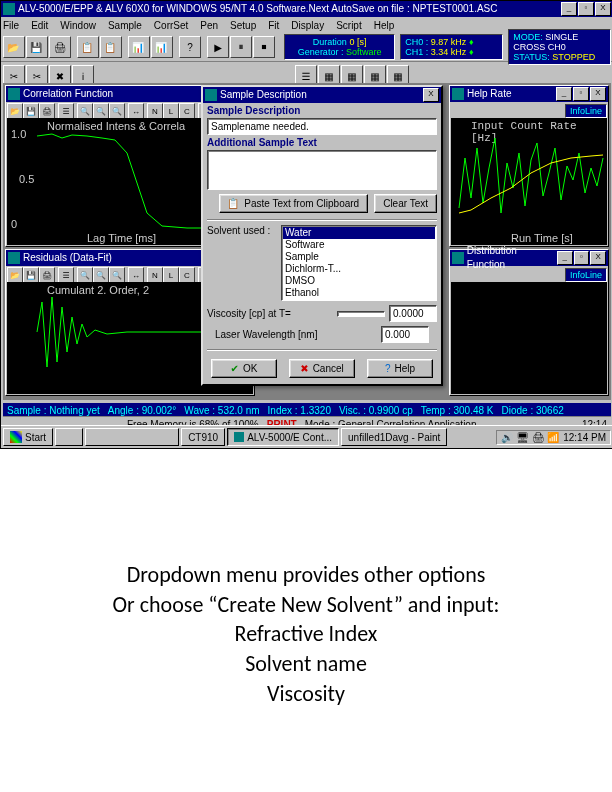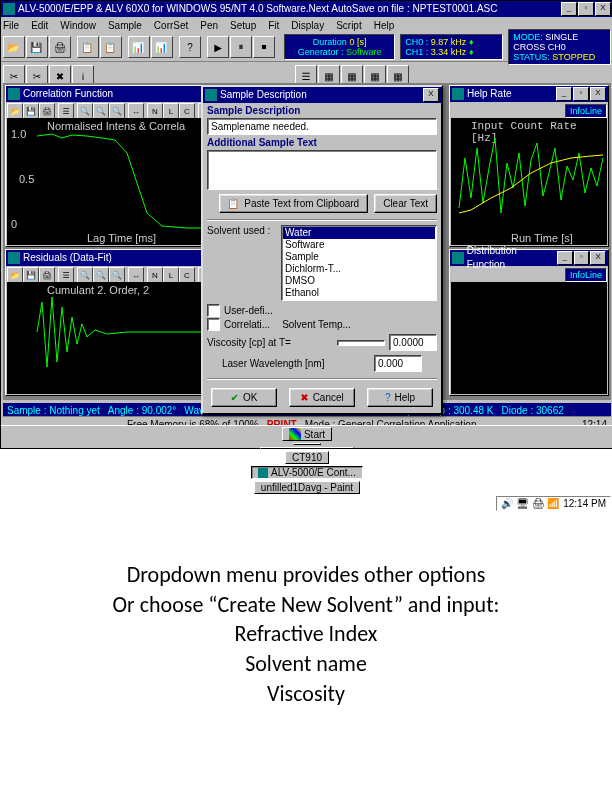--- a/index.html
+++ b/index.html
@@ -252,21 +252,21 @@
     <span>Temp : 300.48 K</span>
     <span>Diode : 30662</span>
   </div>
   <div class="botstatus" style="position:absolute;left:2px;right:2px;bottom:16px;">
     <span style="margin-left:120px">Free Memory is 68% of 100%</span>
     <span style="color:#c00;font-weight:bold">PRINT</span>
     <span>Mode : General Correlation Application</span>
     <span style="margin-left:auto">12:14</span>
   </div>
 
-  <div class="taskbar" style="position:absolute;left:0;right:0;bottom:0;flex-direction:column;">
+  <div class="taskbar" style="position:absolute;left:0;right:0;bottom:0;">
     <div class="taskbtn">
         <span style="width:12px;height:12px;background:linear-gradient(45deg,#f00,#0f0,#00f,#ff0);display:inline-block"></span>
         <span>Start</span>
       </div>
     <div class="taskbtn" style="width:14px"></div>
     <div class="taskbtn" style="width:80px"></div>
     <div class="taskbtn">
         <span>CT910</span>
       </div>
     <div class="taskbtn active">
@@ -310,37 +310,26 @@
         <div class="sel">Water</div>
         <div>Software</div>
         <div>Sample</div>
         <div>Dichlorm-T...</div>
         <div>DMSO</div>
         <div>Ethanol</div>
         <div>Ethylacetat</div>
 
       </div>
     </div>
-    <div style="padding:0 4px;">
-      <div class="chk">
-          <span class="chkbox"></span>
-          <span>User-defi...</span>
-        </div>
-      <div class="chk">
-          <span class="chkbox"></span>
-          <span>Correlati...</span>
-        <span style="font-size:10px;margin-left:8px;">Solvent Temp...</span>
-        </div>
-    </div>
     <div style="display:flex;padding:2px 4px;gap:4px;align-items:center;">
       <span style="font-size:10px;flex:1;">Viscosity [cp] at T=</span>
       <div class="dinput" style="width:40px"></div>
       <div class="dinput" style="width:40px">0.0000</div>
     </div>
-    <div style="display:flex;padding:2px 19px;gap:4px;align-items:center;">
+    <div style="display:flex;padding:2px 12px;gap:4px;align-items:center;">
       <span style="font-size:10px;flex:1;">Laser Wavelength [nm]</span>
       <div class="dinput" style="width:40px">0.000</div>
     </div>
     <div style="border-top:1px solid #808080;border-bottom:1px solid #fff;margin:4px;"></div>
     <div style="display:flex;gap:12px;padding:4px 8px 6px;justify-content:space-between;">
       <div class="dbtn" style="width:56px">
           <span style="color:#080">✔</span>
           <span>OK</span>
         </div>
       <div class="dbtn" style="width:56px">

